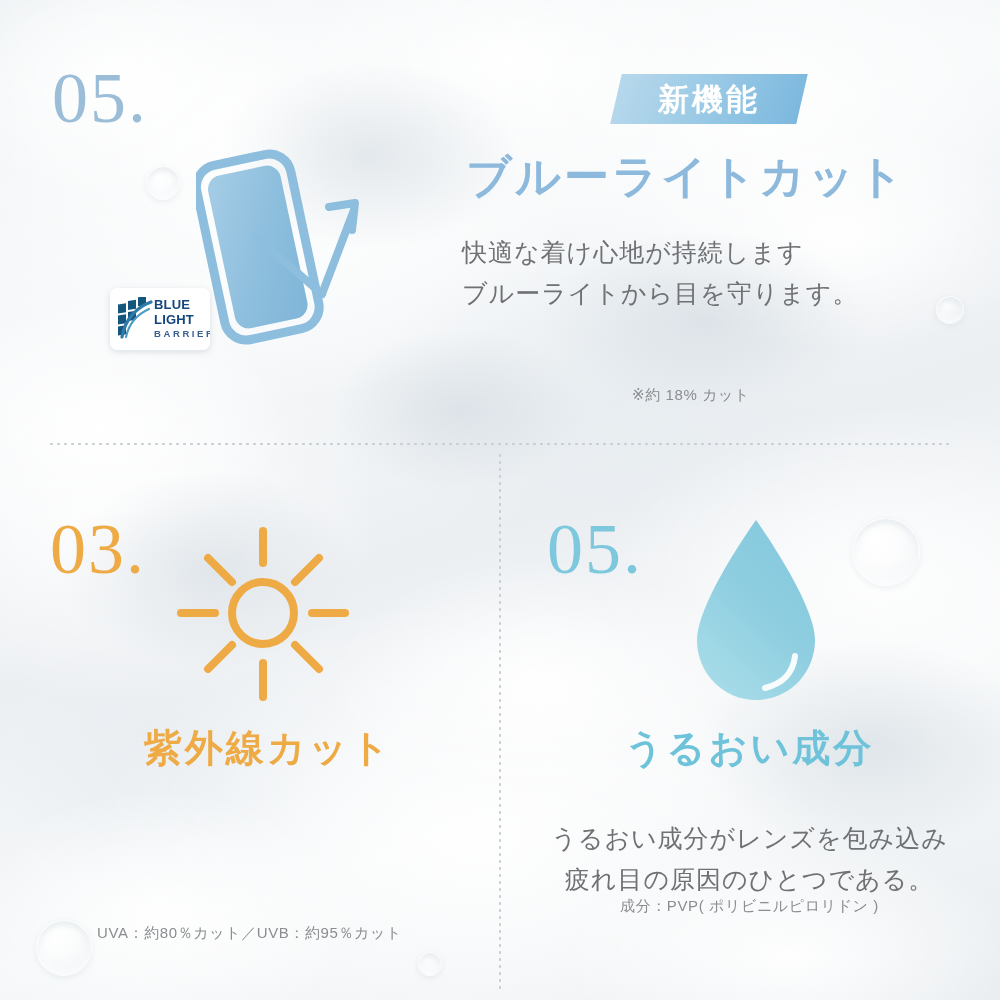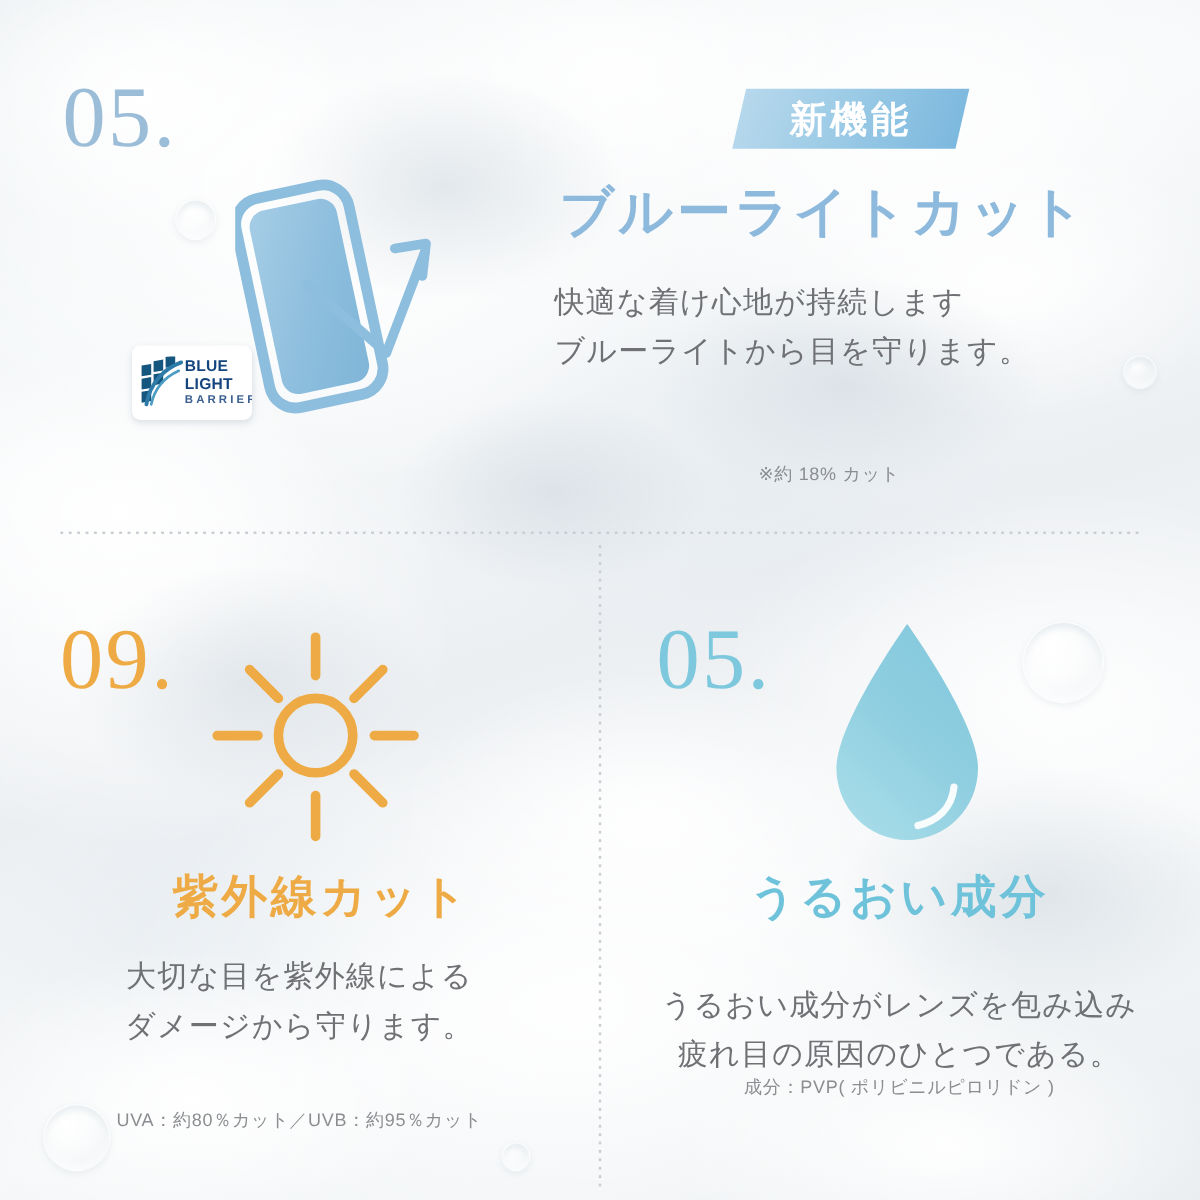--- a/index.html
+++ b/index.html
@@ -274,44 +274,40 @@
     <div id="body01">
       <div class="body-txt">快適な着け心地が持続します</div>
       <div class="body-txt">ブルーライトから目を守ります。</div>
     </div>
 
     <div class="note" id="note01">※約 18% カット</div>
   </div>
 
   <div id="sec02">
 
-    <div class="num" id="num02">09.</div>
+    <div class="num" id="num02">03.</div>
 
     <div id="sun-wrap">
       <svg width="175" height="180" viewBox="0 0 175 180" xmlns="http://www.w3.org/2000/svg">
         <g stroke="#eeab45" stroke-width="8" stroke-linecap="round" fill="none">
           <circle cx="88" cy="88" r="31" stroke-width="8"></circle>
           <line x1="88" y1="6" x2="88" y2="38"></line>
           <line x1="88" y1="138" x2="88" y2="172"></line>
           <line x1="6" y1="88" x2="40" y2="88"></line>
           <line x1="137" y1="88" x2="170" y2="88"></line>
           <line x1="33" y1="33" x2="57" y2="57"></line>
           <line x1="120" y1="120" x2="144" y2="144"></line>
           <line x1="144" y1="33" x2="120" y2="57"></line>
           <line x1="57" y1="120" x2="33" y2="144"></line>
         </g>
       </svg>
     </div>
 
     <div class="head" id="head02">紫外線カット</div>
 
-    <div id="body02">
-      <div class="body-txt">大切な目を紫外線による</div>
-      <div class="body-txt">ダメージから守ります。</div>
-    </div>
 
     <div class="note" id="note02">UVA：約80％カット／UVB：約95％カット</div>
   </div>
 
   <div id="sec03">
 
     <div class="num" id="num03">05.</div>
 
     <div id="drop-wrap">
       <svg width="135" height="190" viewBox="0 0 135 190" xmlns="http://www.w3.org/2000/svg">

